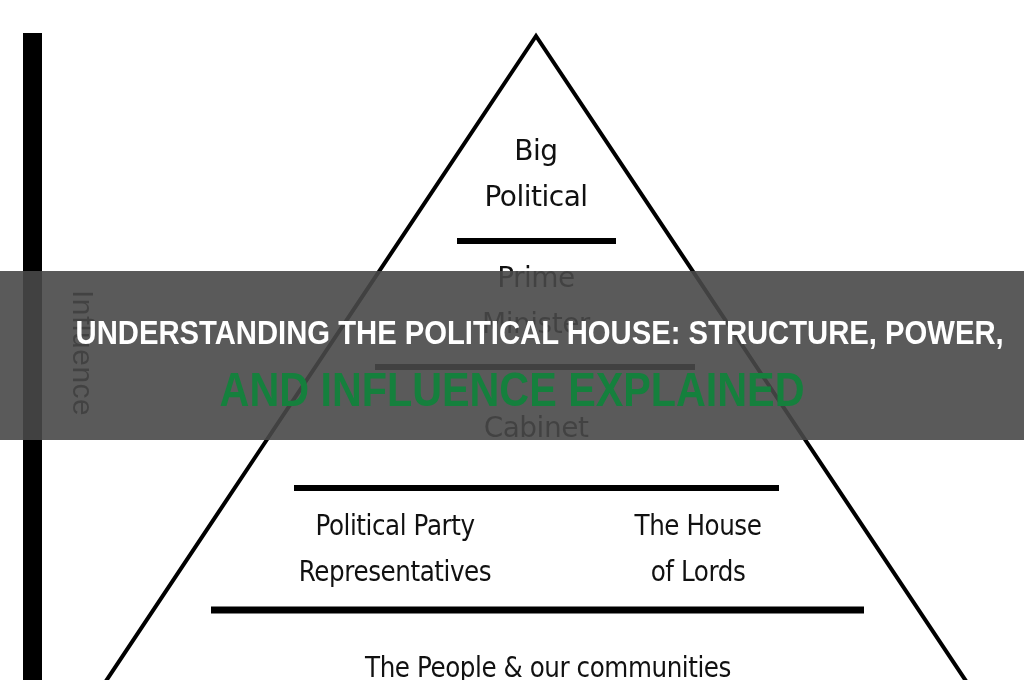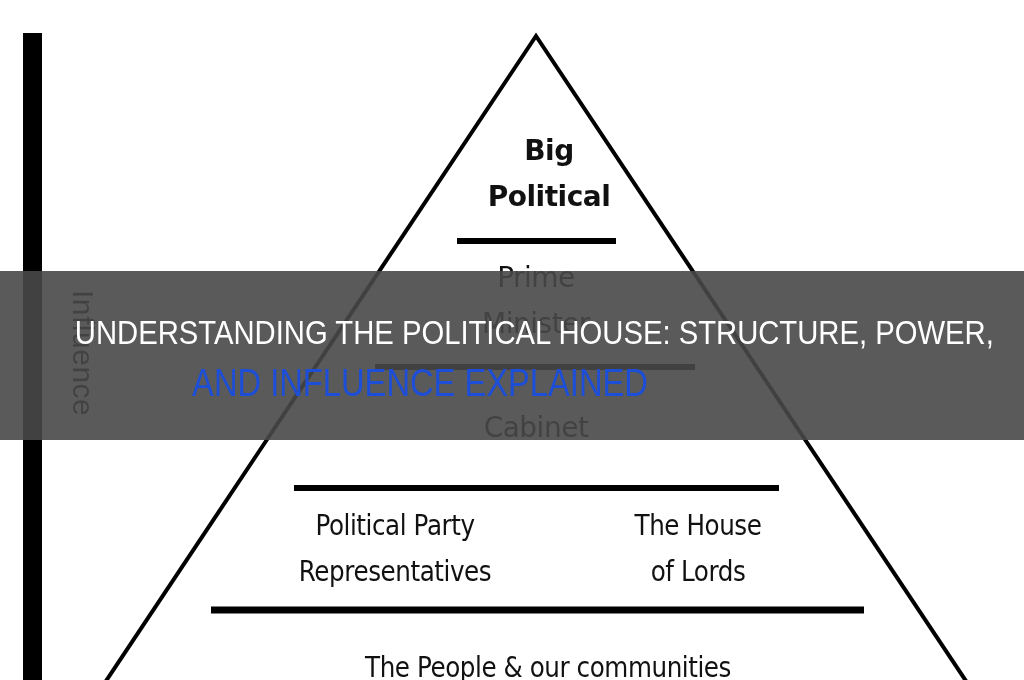--- a/index.html
+++ b/index.html
@@ -26,44 +26,44 @@
       font-family: "DejaVu Sans", sans-serif;
       font-size: 28px; line-height: 46px; white-space: nowrap;
       letter-spacing: -0.5px;
     }
     .lbl.cond { transform: scaleX(0.88); transform-origin: center; }
     .overlay {
       position: absolute; left: 0; top: 271px; width: 1024px; height: 169px;
       background: rgba(72,72,72,0.90);
     }
     .title {
-      position: absolute; left: 0; width: 840px; text-align: center;
-      font-family: "Liberation Sans", sans-serif; font-weight: 400;
+      position: absolute; left: 0; width: 1024px; text-align: center;
+      font-family: "Liberation Sans", sans-serif; font-weight: 700;
       white-space: nowrap;
     }
     .title.l1 { top: 313px; font-size: 34px; color: #ffffff; }
-    .title.l2 { top: 362px; font-size: 38px; color: #1d4ed8; }
+    .title.l2 { top: 362px; font-size: 48px; color: #15803d; }
     .title span { display: inline-block; transform: scaleX(0.86); transform-origin: center; }
   </style>
 </head>
 <body>
 
 <div class="canvas">
   <div class="axis-bar"></div>
   <div class="axis-label">Influence</div>
 
   <svg class="pyramid" width="1024" height="680" viewBox="0 0 1024 680">
     <polyline points="100,690 536,36 972,690" fill="none" stroke="#000" stroke-width="4" stroke-linejoin="miter"></polyline>
     <line x1="457" y1="241" x2="616" y2="241" stroke="#000" stroke-width="6"></line>
     <line x1="375" y1="367" x2="695" y2="367" stroke="#000" stroke-width="6"></line>
     <line x1="294" y1="488" x2="779" y2="488" stroke="#000" stroke-width="6"></line>
     <line x1="211" y1="610" x2="864" y2="610" stroke="#000" stroke-width="7"></line>
   </svg>
 
-  <div class="lbl" style="left:449px; top:128px; width:200px;font-weight:bold;">
+  <div class="lbl" style="left:436px; top:128px; width:200px;">
     <div>Big</div>
     <div>Political</div>
   </div>
 
   <div class="lbl" style="left:436px; top:255px; width:200px;">
     <div>Prime</div>
     <div>Minister</div>
   </div>
 
   <div class="lbl" style="left:436px; top:405px; width:200px;">

